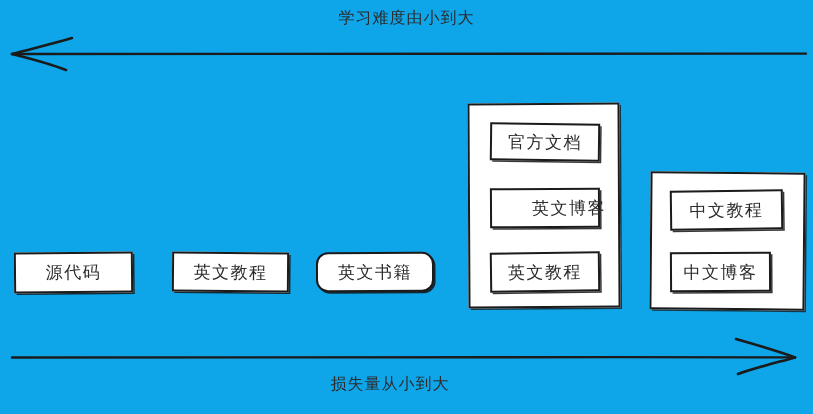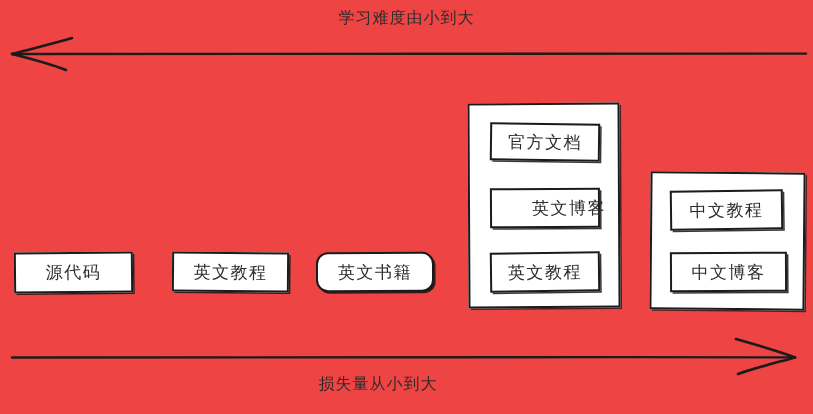--- a/index.html
+++ b/index.html
@@ -4,34 +4,34 @@
 <style>
   html, body {
     margin: 0;
     padding: 0;
     background: #ffffff;
   }
   #canvas {
     position: relative;
     width: 813px;
     height: 414px;
-    background: #ef4444;
+    background: #0ea5e9;
     overflow: hidden;
     font-family: "DejaVu Sans", "Liberation Sans", sans-serif;
   }
   .axis-label {
     position: absolute;
     font-size: 16px;
     color: #2b2b2b;
     letter-spacing: 1px;
     white-space: nowrap;
     text-align: center;
   }
   #top-label { top: 8px; left: 0; width: 813px; }
-  #bottom-label { top: 374px; left: 0; width: 756px; }
+  #bottom-label { top: 374px; left: 0; width: 756px; padding-left: 12px; }
 
   svg.arrows {
     position: absolute;
     top: 0; left: 0;
     width: 813px;
     height: 414px;
     pointer-events: none;
   }
 
   .node-box {
@@ -113,19 +113,19 @@
   <div class="node-box tilt-e" style="left:490px; top:252px; width:110px; height:40px;">
     <span class="node-label">英文教程</span>
   </div>
 
   <div class="group-box tilt-b" style="left:650px; top:172px; width:155px; height:138px;"></div>
 
   <div class="node-box tilt-e" style="left:670px; top:190px; width:113px; height:40px;">
     <span class="node-label">中文教程</span>
   </div>
 
-  <div class="node-box tilt-c" style="left:670px; top:252px; width:117px; height:40px;">
+  <div class="node-box tilt-c" style="left:670px; top:252px; width:101px; height:40px;">
     <span class="node-label">中文博客</span>
   </div>
 
   <div class="axis-label" id="bottom-label">损失量从小到大</div>
 
 </div>
 
 </body></html>

